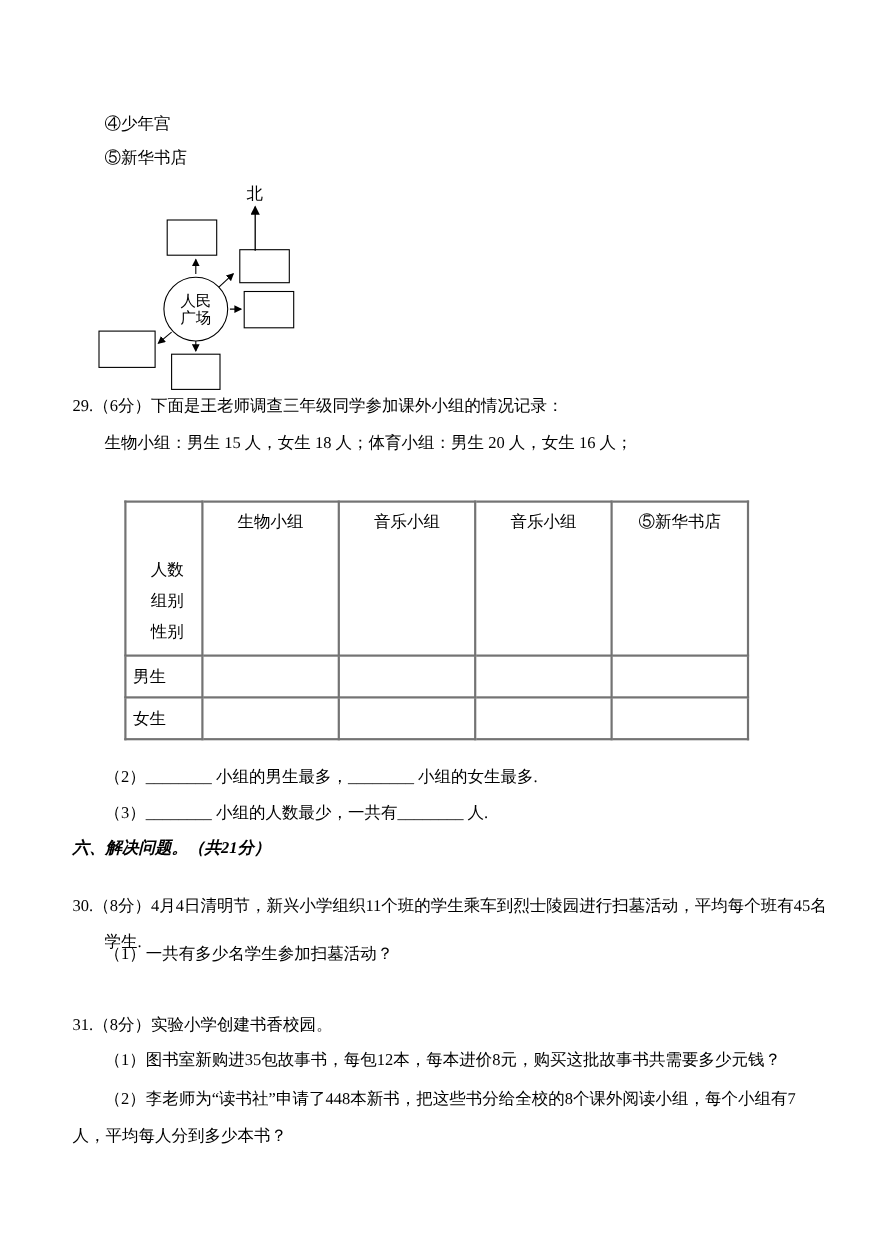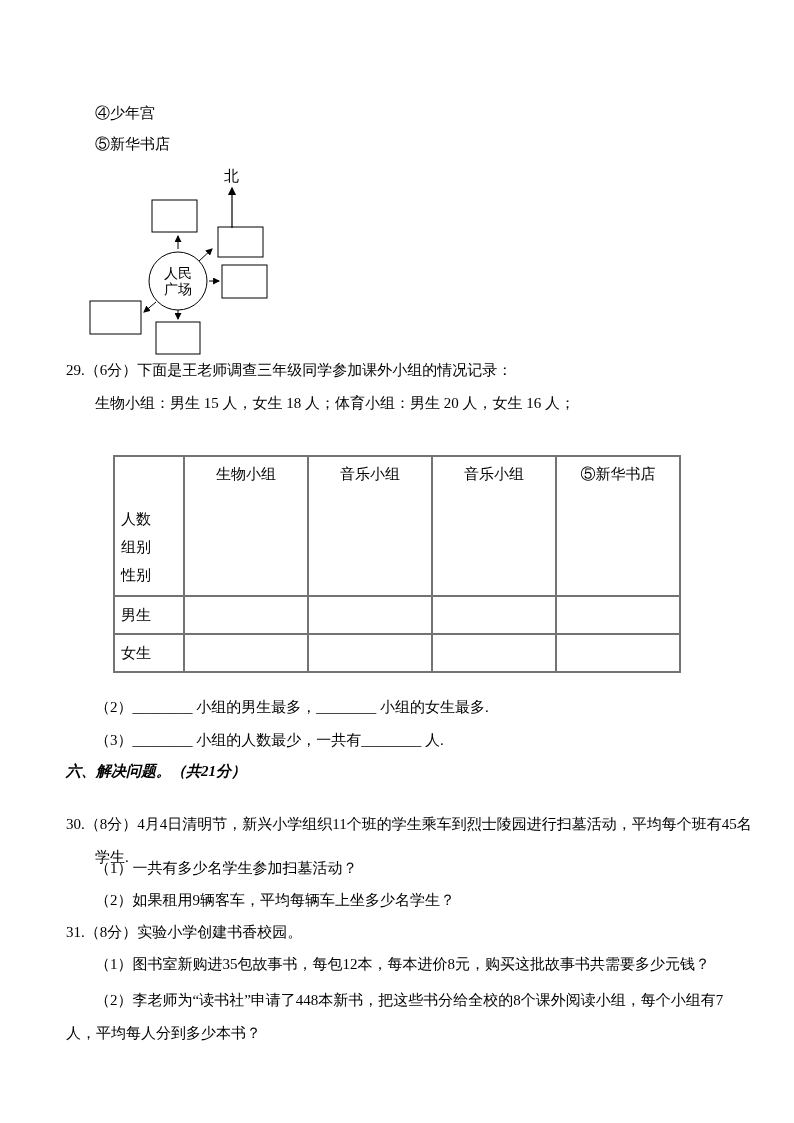--- a/index.html
+++ b/index.html
@@ -17,21 +17,21 @@
   .para{position:absolute;line-height:33px;}
   .bold{font-weight:bold;font-style:italic;}
   .diagram{position:absolute;left:60px;top:156px;}
   .stats-table{
     position:absolute;left:113px;top:455px;
     border-collapse:collapse;table-layout:fixed;
     font-size:15px;
   }
   .stats-table td{border:2px solid #737373;padding:0;}
   .head-row td{height:130px;}
-  .corner{vertical-align:bottom;padding:0 0 6px 6px !important;line-height:28px;}
+  .corner{vertical-align:bottom;padding:0 0 6px 6px !important;line-height:28px;text-align:center;}
   .colhead{vertical-align:top;text-align:center;padding-top:8px !important;}
   .data-row td{height:36px;}
   .rowlabel{padding-left:6px !important;}
 </style>
 </head>
 <body>
 
 <div class="page">
 
   <div class="line" style="left:95px;top:104px">④少年宫</div>
@@ -100,19 +100,18 @@
     </tbody>
   </table>
 
   <div class="line" style="left:95px;top:698px">（2）________ 小组的男生最多，________ 小组的女生最多.</div>
   <div class="line" style="left:95px;top:731px">（3）________ 小组的人数最少，一共有________ 人.</div>
 
   <div class="line bold" style="left:66px;top:762px">六、解决问题。（共21分）</div>
 
   <div class="para" style="left:66px;top:808px;width:668px;padding-left:29px;text-indent:-29px">30.（8分）4月4日清明节，新兴小学组织11个班的学生乘车到烈士陵园进行扫墓活动，平均每个班有45名学生.</div>
   <div class="line" style="left:95px;top:859px">（1）一共有多少名学生参加扫墓活动？</div>
-  <div class="line" style="left:95px;top:891px">（2）如果租用9辆客车，平均每辆车上坐多少名学生？</div>
 
   <div class="line" style="left:66px;top:923px">31.（8分）实验小学创建书香校园。</div>
   <div class="line" style="left:95px;top:955px">（1）图书室新购进35包故事书，每包12本，每本进价8元，购买这批故事书共需要多少元钱？</div>
   <div class="para" style="left:66px;top:984px;width:668px;text-indent:29px">（2）李老师为“读书社”申请了448本新书，把这些书分给全校的8个课外阅读小组，每个小组有7人，平均每人分到多少本书？</div>
 
 </div>
 
 </body></html>

